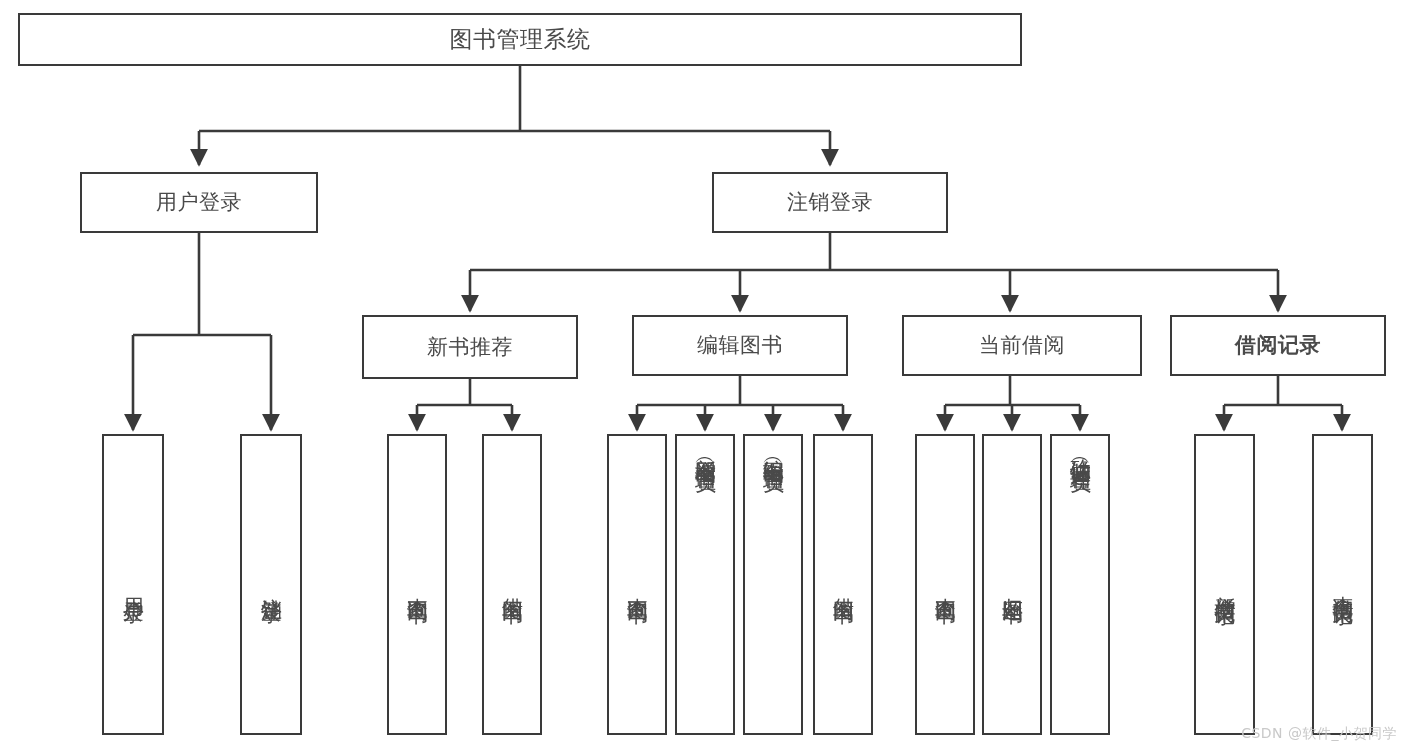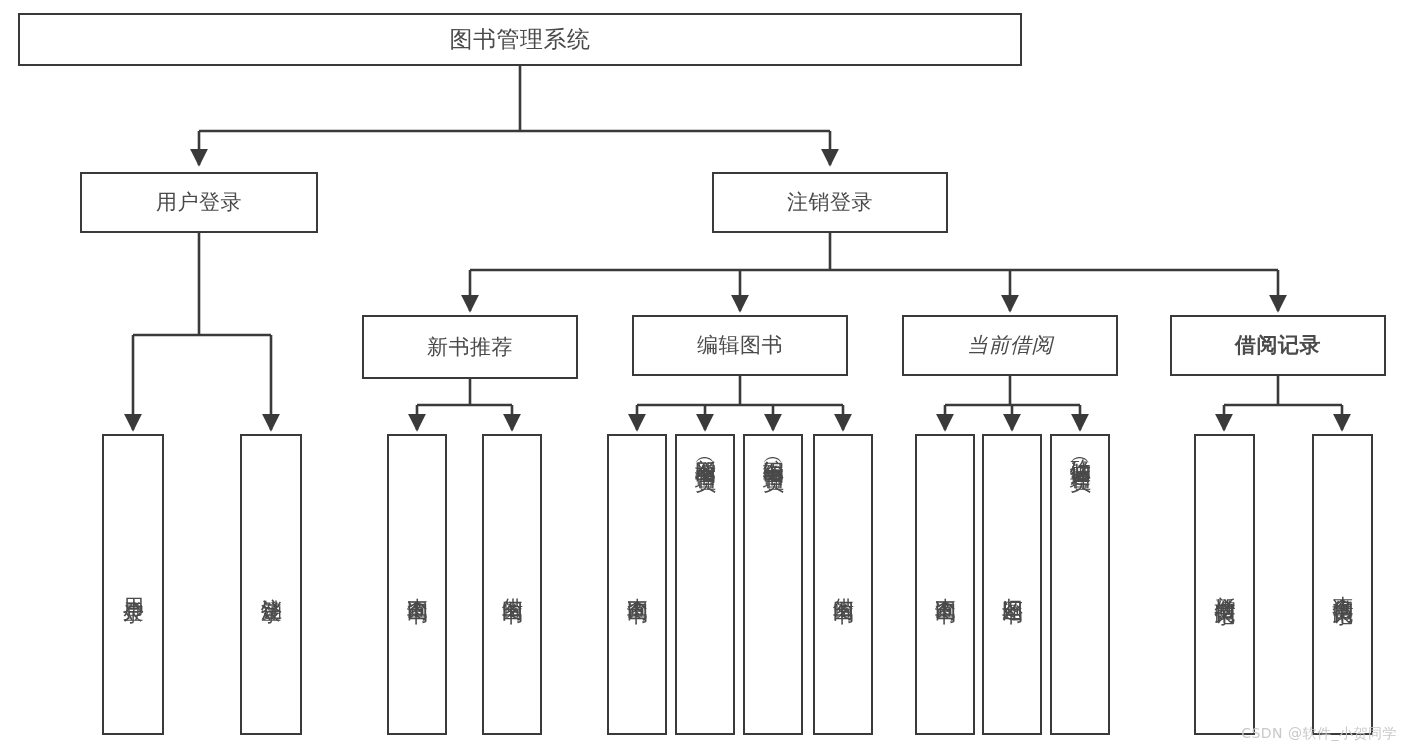--- a/index.html
+++ b/index.html
@@ -144,21 +144,21 @@
   <div class="node branch" style="left:712px; top:172px; width:236px; height:61px;">
     <span class="label">注销登录</span>
   </div>
 
   <div class="node branch" style="left:362px; top:315px; width:216px; height:64px;">
     <span class="label">新书推荐</span>
   </div>
   <div class="node branch" style="left:632px; top:315px; width:216px; height:61px;">
     <span class="label">编辑图书</span>
   </div>
-  <div class="node branch" style="left:902px; top:315px; width:216px; height:61px;font-style:italic;">
+  <div class="node branch" style="left:902px; top:315px; width:240px; height:61px;">
     <span class="label">当前借阅</span>
   </div>
   <div class="node branch" style="left:1170px; top:315px; width:216px; height:61px;font-weight:bold;">
     <span class="label">借阅记录</span>
   </div>
 
   <div class="node leaf centered" style="left:102px; top:434px; width:62px; height:301px;">
     <span class="label">用户登录</span>
   </div>
   <div class="node leaf centered" style="left:240px; top:434px; width:62px; height:301px;">

